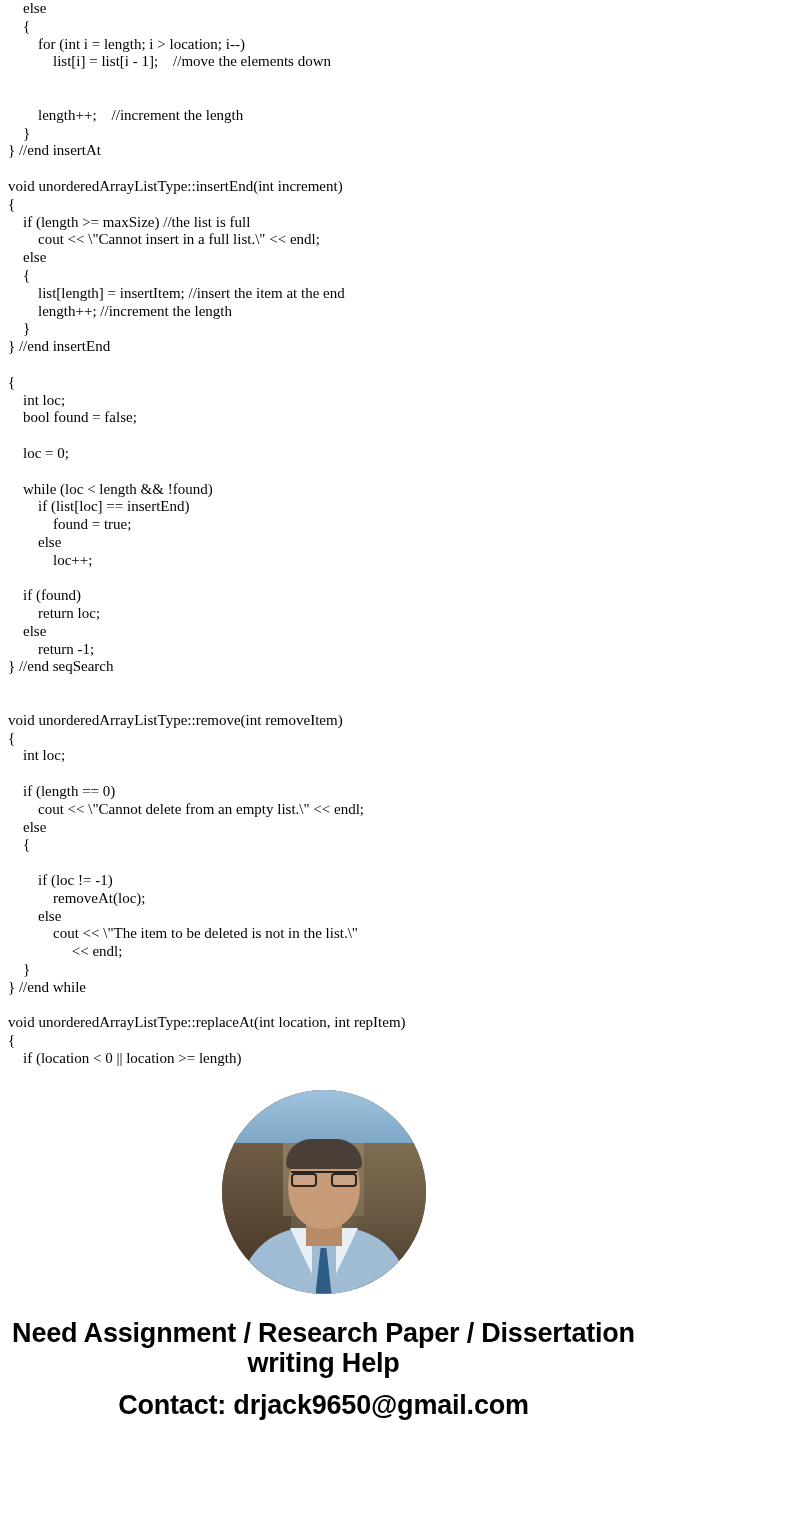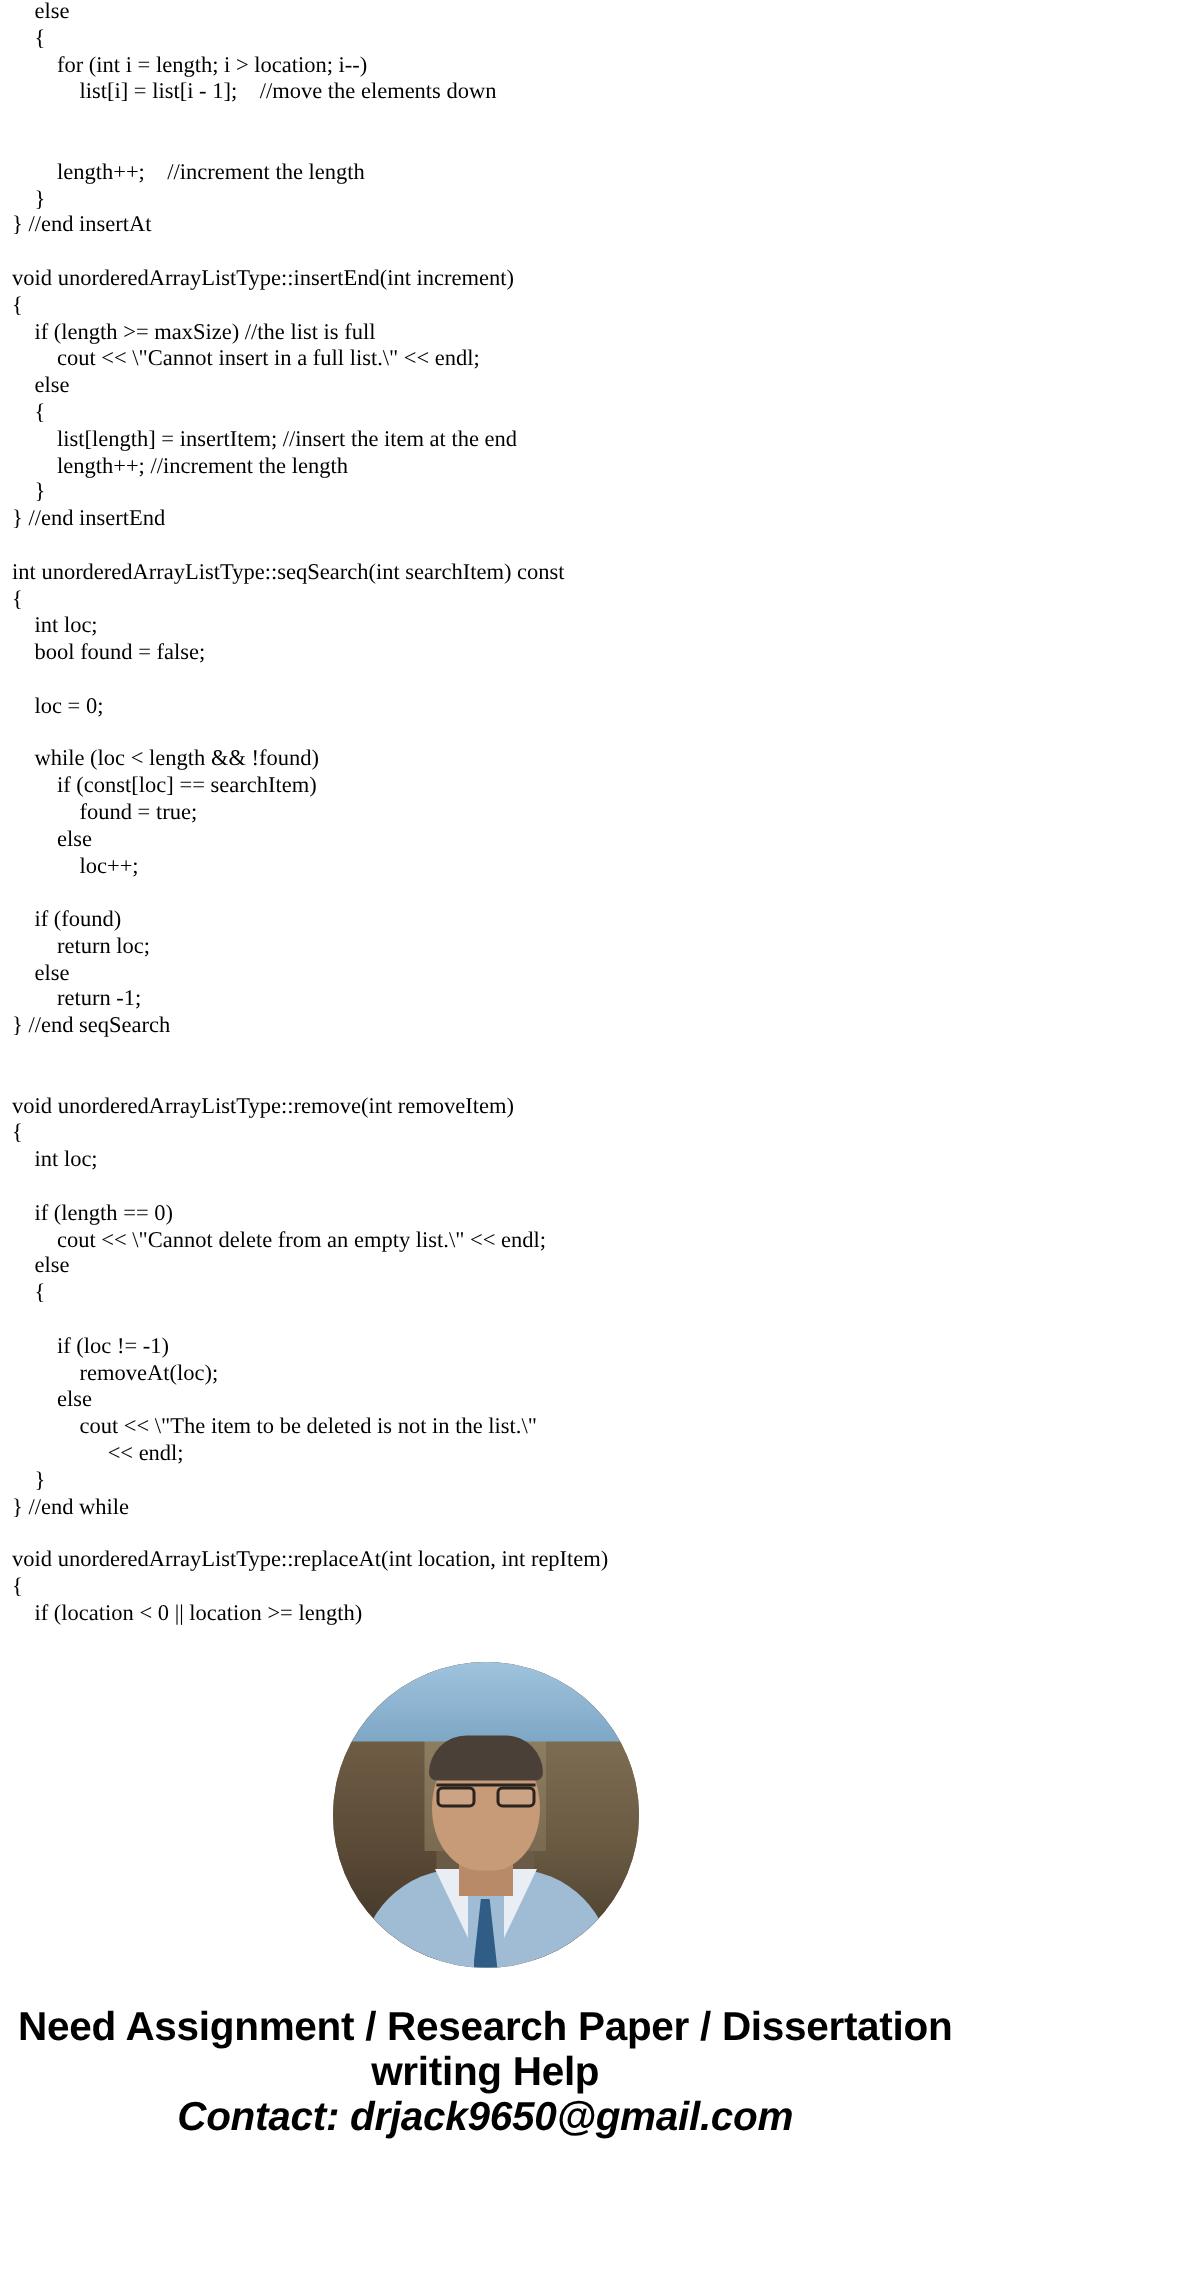--- a/index.html
+++ b/index.html
@@ -167,22 +167,21 @@
     font-weight: bold;
     font-size: 27px;
     line-height: 30px;
     color: #000000;
     letter-spacing: -0.2px;
   }
   .promo-line1 {
     margin-top: 24px;
   }
   .promo-line3 {
-    margin-top: 0;
-    font-style: italic;
+    margin-top: 12px;
   }
 </style>
 </head>
 <body>
 
 <div class="page">
 
   <div class="code-block">
     <div class="code-line">    else</div>
     <div class="code-line">    {</div>
@@ -198,29 +197,28 @@
     <div class="code-line">{</div>
     <div class="code-line">    if (length &gt;= maxSize) //the list is full</div>
     <div class="code-line">        cout &lt;&lt; \"Cannot insert in a full list.\" &lt;&lt; endl;</div>
     <div class="code-line">    else</div>
     <div class="code-line">    {</div>
     <div class="code-line">        list[length] = insertItem; //insert the item at the end</div>
     <div class="code-line">        length++; //increment the length</div>
     <div class="code-line">    }</div>
     <div class="code-line">} //end insertEnd</div>
     <div class="code-line blank"></div>
-    <div class="code-line">int unorderedArrayListType::seqSearch(int searchItem) const</div>
     <div class="code-line">{</div>
     <div class="code-line">    int loc;</div>
     <div class="code-line">    bool found = false;</div>
     <div class="code-line blank"></div>
     <div class="code-line">    loc = 0;</div>
     <div class="code-line blank"></div>
     <div class="code-line">    while (loc &lt; length &amp;&amp; !found)</div>
-    <div class="code-line">        if (const[loc] == searchItem)</div>
+    <div class="code-line">        if (list[loc] == insertEnd)</div>
     <div class="code-line">            found = true;</div>
     <div class="code-line">        else</div>
     <div class="code-line">            loc++;</div>
     <div class="code-line blank"></div>
     <div class="code-line">    if (found)</div>
     <div class="code-line">        return loc;</div>
     <div class="code-line">    else</div>
     <div class="code-line">        return -1;</div>
     <div class="code-line">} //end seqSearch</div>
     <div class="code-line blank"></div>

